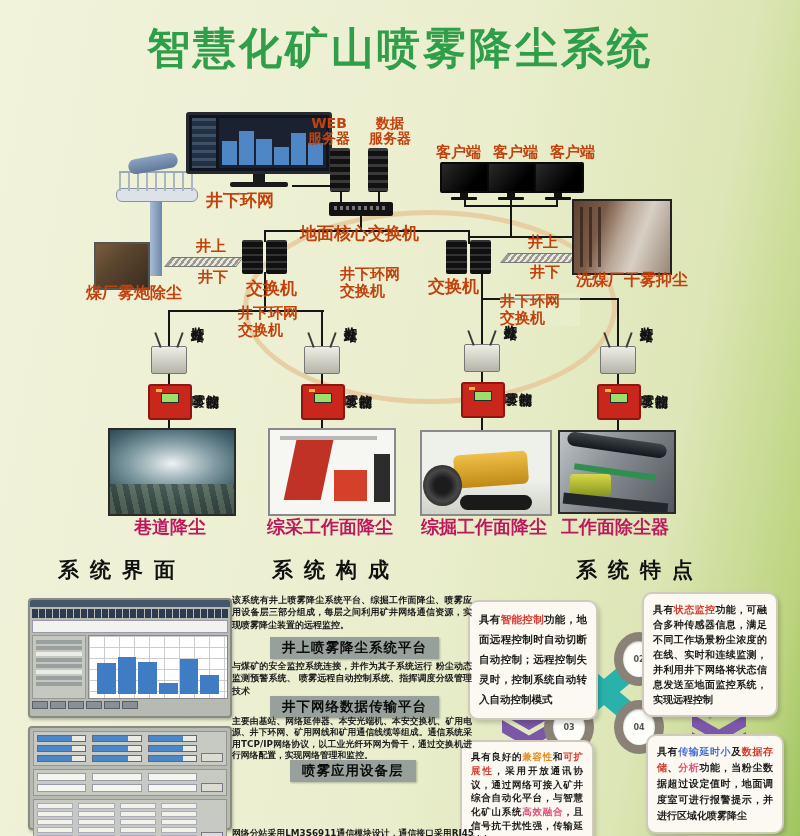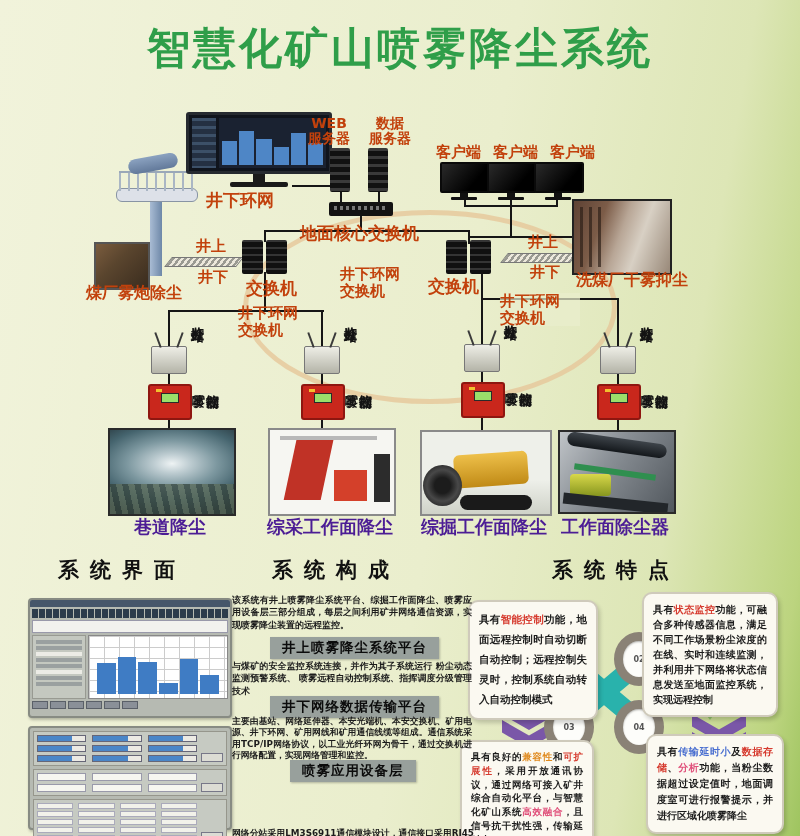--- a/index.html
+++ b/index.html
@@ -93,21 +93,21 @@
   .p3 .body3{position:absolute;left:25%;top:26%;width:58%;height:40%;border-radius:6px;
     background:linear-gradient(180deg,#eec04a,#c08a16);transform:rotate(-4deg)}
   .p3 .track{position:absolute;left:30%;bottom:5%;width:56%;height:18%;background:#1a1a1a;border-radius:8px}
   .p4{background:linear-gradient(125deg,#c0c4c8 0%,#8a9096 40%,#51575d 100%)}
   .p4 .duct{position:absolute;left:6%;top:8%;width:88%;height:18%;border-radius:10px;
     background:linear-gradient(180deg,#3e444a,#14181c);transform:rotate(8deg)}
   .p4 .pipe{position:absolute;left:12%;top:46%;width:72%;height:7%;background:#2f8f4f;transform:rotate(8deg)}
   .p4 .mach{position:absolute;left:9%;top:53%;width:36%;height:27%;border-radius:4px;
     background:linear-gradient(180deg,#d8d84a,#87961f)}
   .p4 .base4{position:absolute;left:3%;bottom:3%;width:92%;height:14%;background:#22262a;transform:rotate(6deg)}
-  .applbl{position:absolute;font-weight:bold;font-size:18px;color:#4c1d95;text-align:center;z-index:6}
+  .applbl{position:absolute;font-weight:bold;font-size:18px;color:#be185d;text-align:center;z-index:6}
 
   
   .h2{position:absolute;font-size:21px;font-weight:bold;color:#111;letter-spacing:11px;z-index:6}
 
   
   .win{position:absolute;background:#b6bab2;border:2px solid #878b83;border-radius:4px;box-sizing:border-box;z-index:4;
     box-shadow:1px 2px 3px rgba(0,0,0,.25)}
   .tstrip{height:7px;background:#46566a;border-radius:2px 2px 0 0}
   .tbar{height:9px;margin:2px;display:flex;gap:1px}
   .tbar i{flex:1;background:#2c3c4c}
@@ -347,21 +347,21 @@
 <div class="photo p4" style="left:558px;top:430px;width:114px;height:80px">
   <div class="duct"></div>
     <div class="pipe"></div>
     <div class="mach"></div>
     <div class="base4"></div>
 </div>
 <div class="applbl" style="left:552px;top:515px;width:126px">工作面除尘器</div>
 
 <div class="h2" style="left:58px;top:556px">系统界面</div>
 <div class="h2" style="left:272px;top:556px">系统构成</div>
-<div class="h2" style="left:552px;top:556px">系统特点</div>
+<div class="h2" style="left:576px;top:556px">系统特点</div>
 
 <div class="win" style="left:28px;top:598px;width:204px;height:120px">
   <div class="tstrip"></div>
   <div class="tbar">
       <i></i>
       <i></i>
       <i></i>
       <i></i>
       <i></i>
       <i></i>

